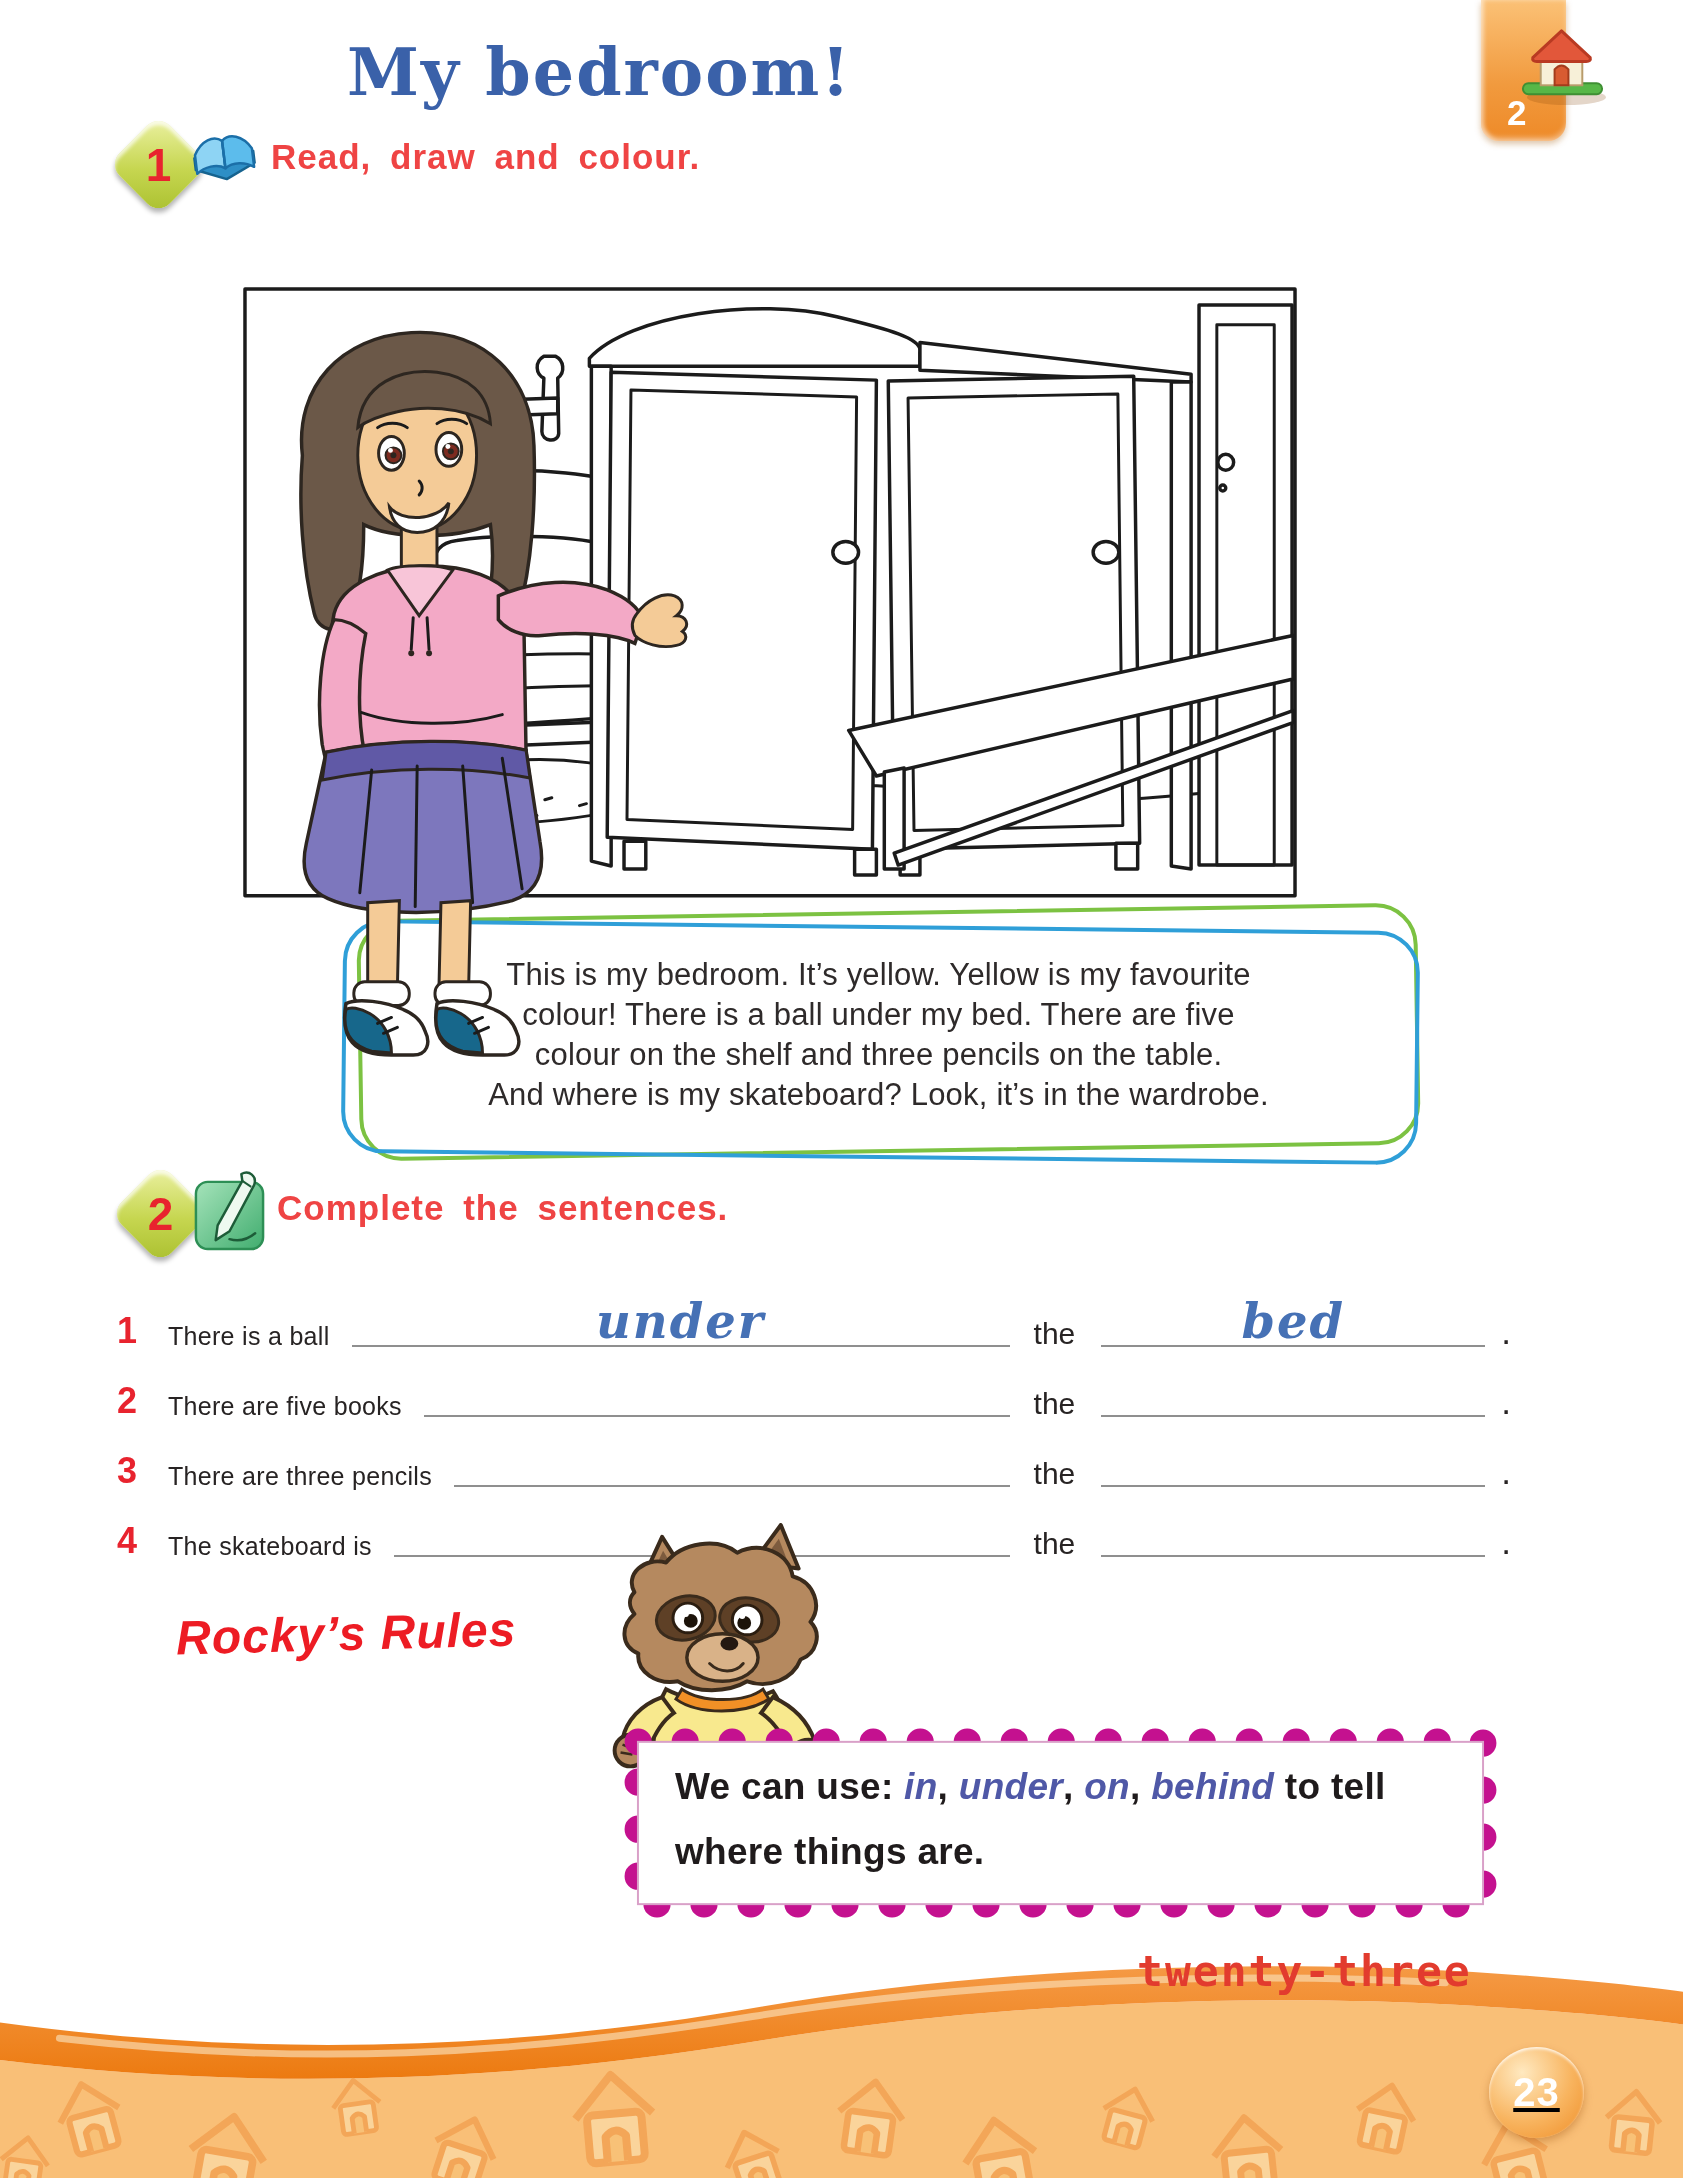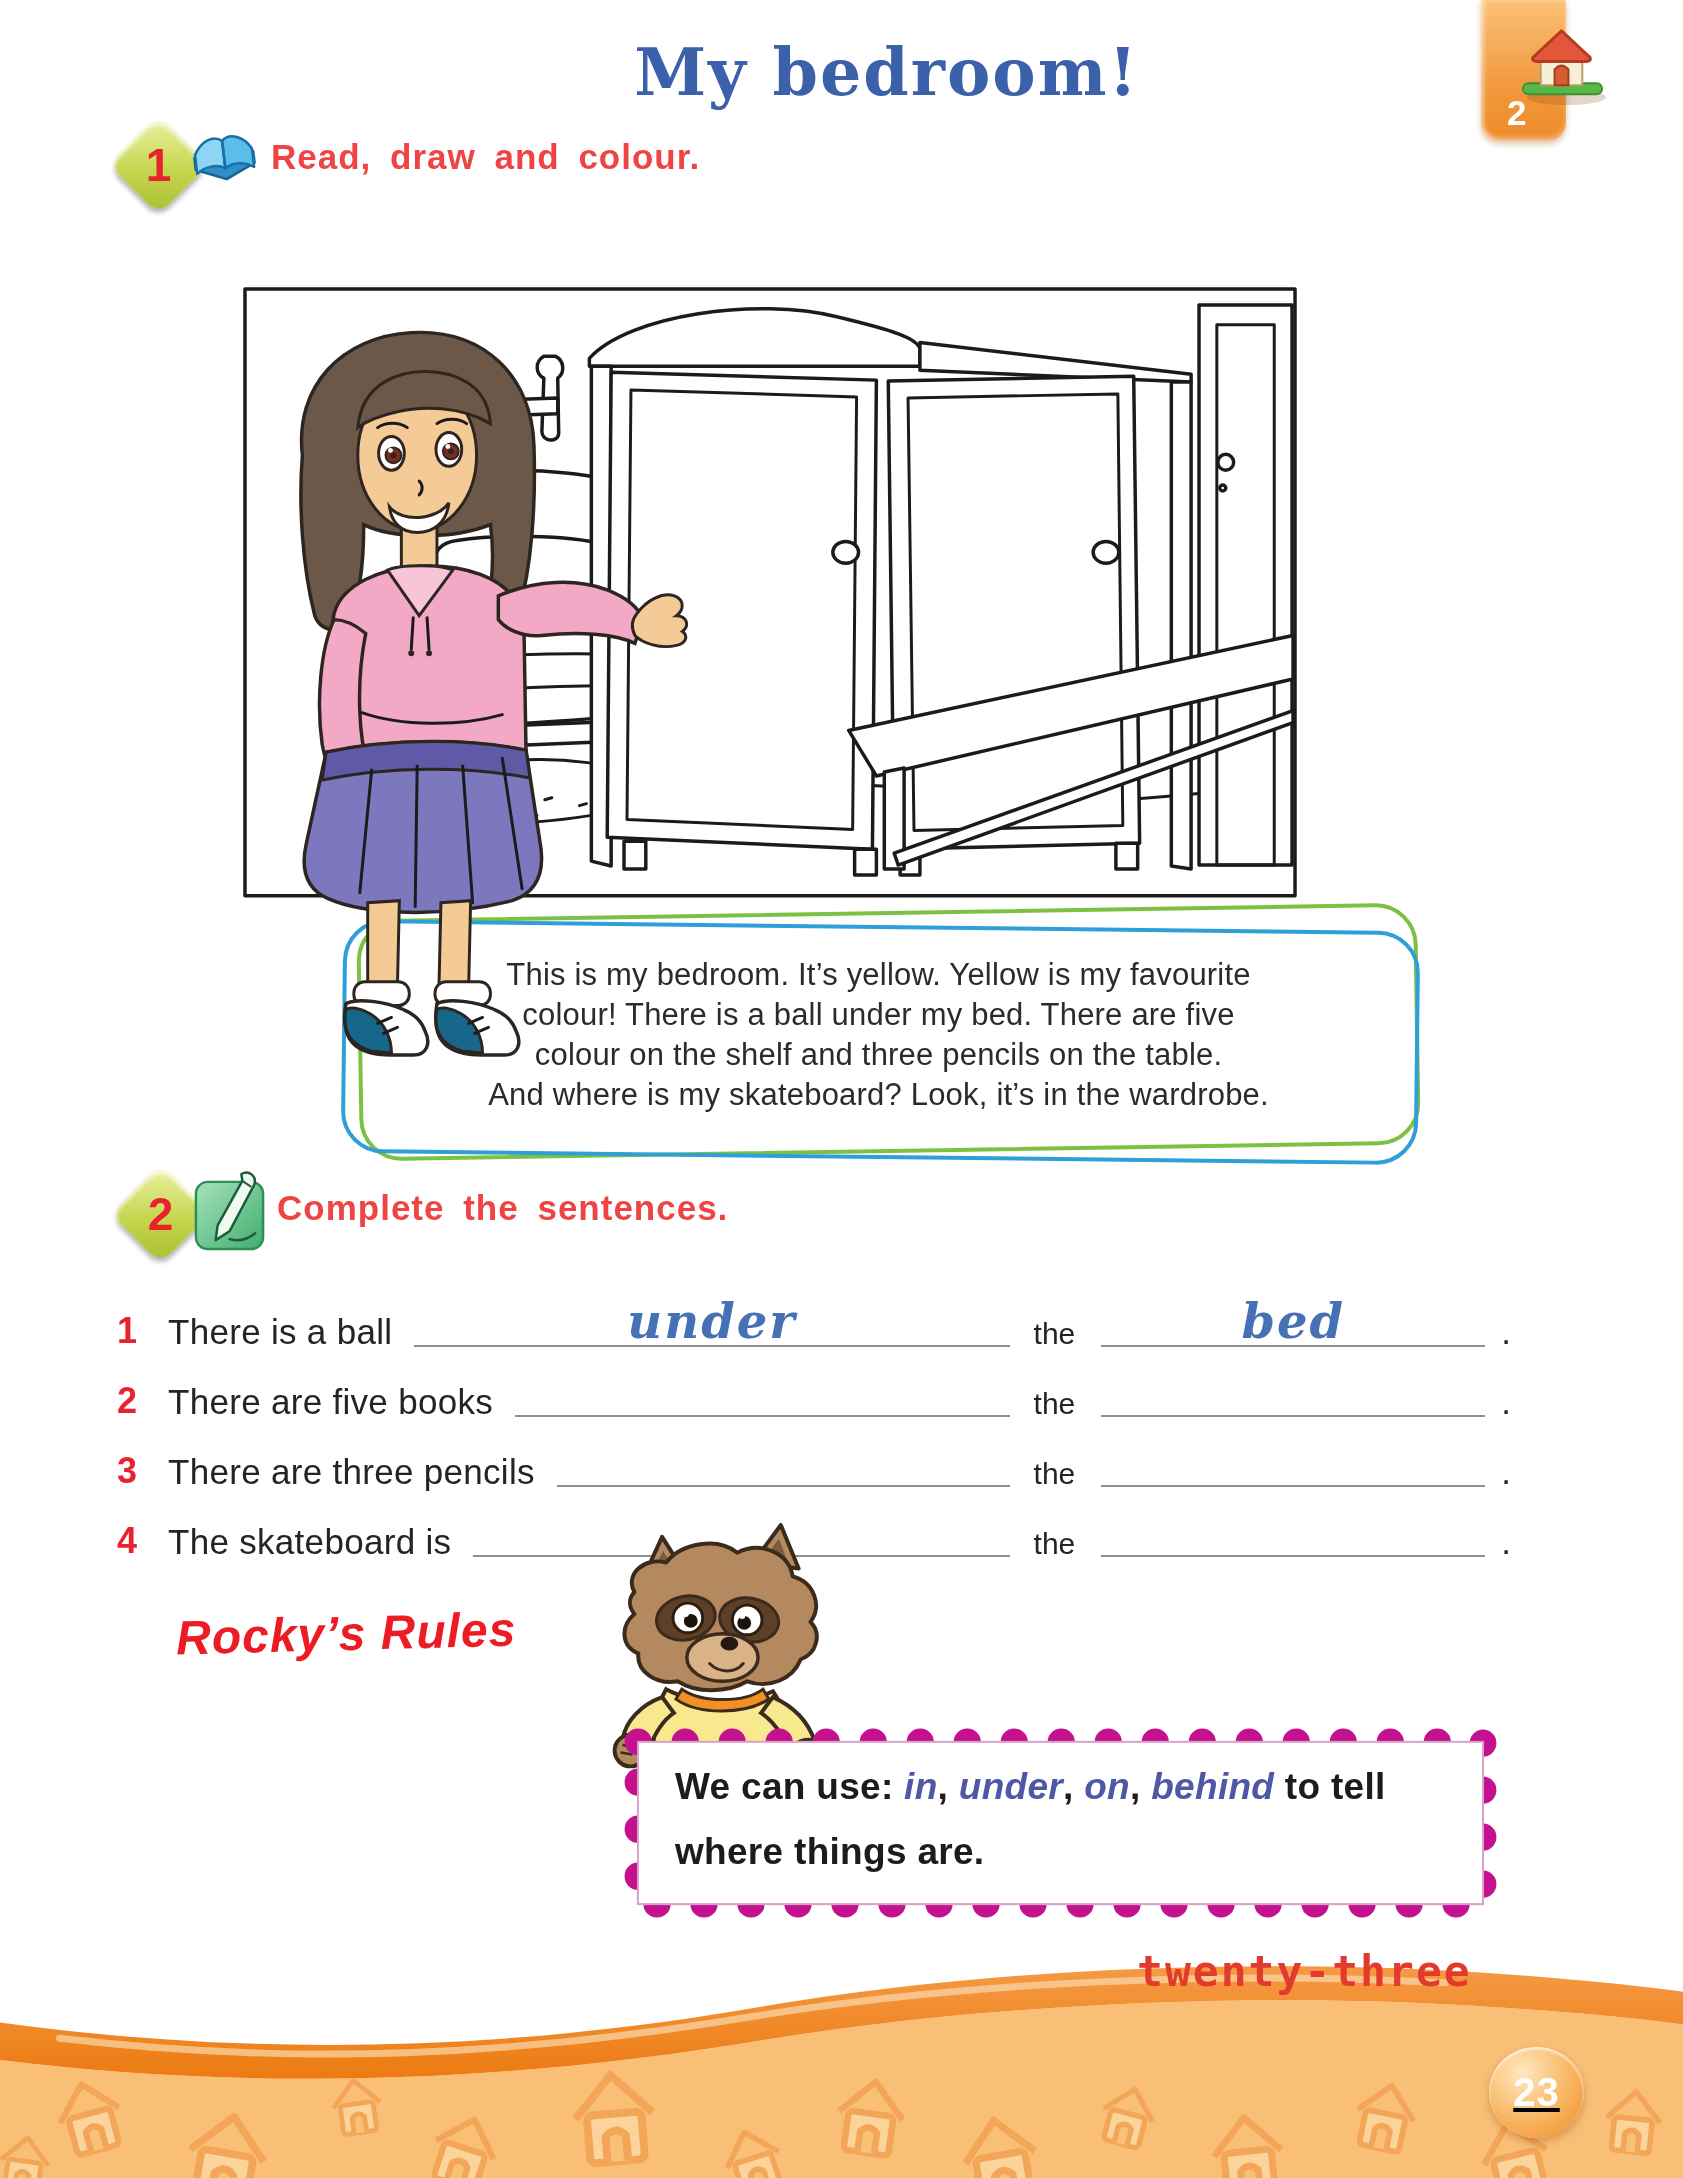--- a/index.html
+++ b/index.html
@@ -1,20 +1,20 @@
 <!DOCTYPE html>
 <html><head>
 <meta charset="utf-8">
 <style>
   html,body{margin:0;padding:0;background:#e8e8e8;}
   .page{position:relative;width:1683px;height:2178px;background:#ffffff;overflow:hidden;
         font-family:"Liberation Sans",sans-serif;}
 
   
-  .title{position:absolute;left:347px;top:34px;width:792px;text-align:right;
+  .title{position:absolute;left:347px;top:34px;width:792px;text-align:left;
          font-family:"DejaVu Serif",serif;font-weight:bold;font-size:65px;color:#3a61a9;letter-spacing:2px;}
   .unit-tab{position:absolute;left:1481px;top:0;width:85px;height:141px;border-radius:0 0 18px 18px;
             background:linear-gradient(180deg,#fbc176,#f19a3e 60%,#ee8a28);
             box-shadow:0 3px 6px rgba(160,90,10,.35), inset 0 -4px 5px rgba(255,255,255,.35), inset 3px 0 4px rgba(255,255,255,.45);}
   .unit-num{position:absolute;left:26px;top:93px;color:#fff;font-weight:bold;font-size:35px;}
   .house-badge{position:absolute;left:1511px;top:16px;width:103px;height:99px;}
 
   
   .badge{position:absolute;width:71px;height:71px;border-radius:16px;transform:rotate(45deg);
          background:linear-gradient(135deg,#eef3a8,#c6d650 55%,#a9bf2e);
@@ -41,21 +41,21 @@
             border-radius:42px;transform:rotate(-0.9deg);}
   .rb-blue{position:absolute;left:0;top:16px;width:1069px;height:226px;border:4px solid #2f9fd8;
            border-radius:42px;transform:rotate(0.65deg);}
   .rb-text{position:absolute;left:91px;top:46px;width:891px;text-align:center;
            font-size:31px;line-height:40px;color:#2e2a2a;letter-spacing:0.2px;}
 
   
   .sentences{position:absolute;left:117px;top:1279px;width:1394px;}
   .s-row{display:flex;align-items:flex-end;height:70px;position:relative;}
   .s-num{width:51px;color:#e8232e;font-weight:bold;font-size:36px;line-height:1;}
-  .s-text{font-size:35px;color:#272323;line-height:1;margin-right:22px;white-space:nowrap;letter-spacing:0.3px;}
+  .s-text{font-size:25px;color:#272323;line-height:1;margin-right:22px;white-space:nowrap;letter-spacing:0.3px;}
   .s-blank{border-bottom:2.5px solid #8f8f8f;position:relative;height:8px;margin-bottom:2px;}
   .s-b1{flex:1;}
   .s-b2{width:384px;}
   .s-the{font-size:30px;color:#272323;line-height:1;margin:0 26px 0 24px;}
   .s-dot{font-size:35px;color:#272323;line-height:1;margin-left:16px;}
   .s-answer{position:absolute;left:0;right:0;bottom:-4px;text-align:center;
             font-family:"DejaVu Serif",serif;font-style:italic;font-weight:bold;
             font-size:48px;color:#4671b5;letter-spacing:2px;}
 
   

